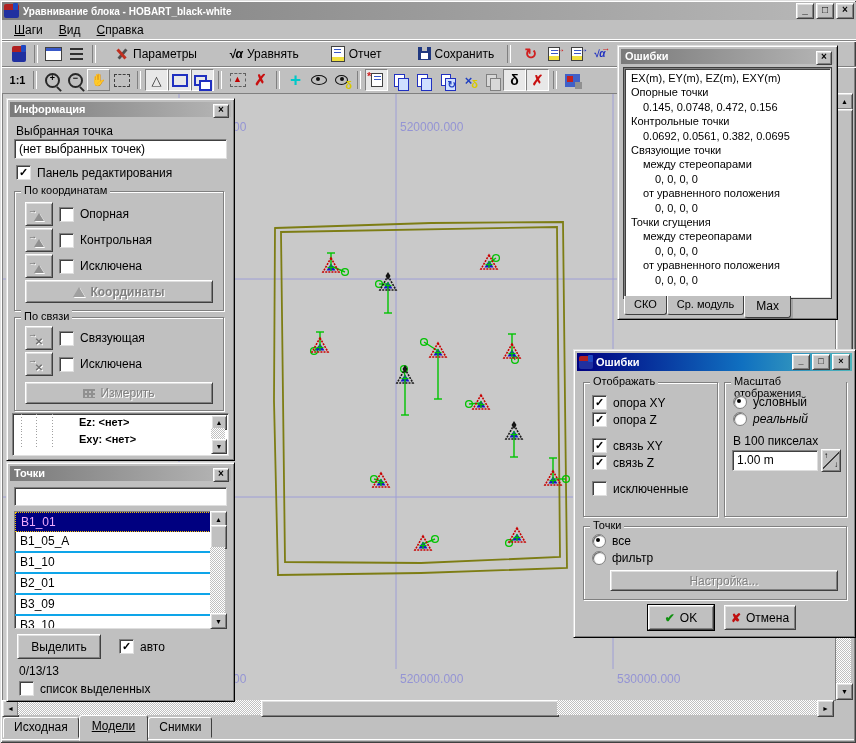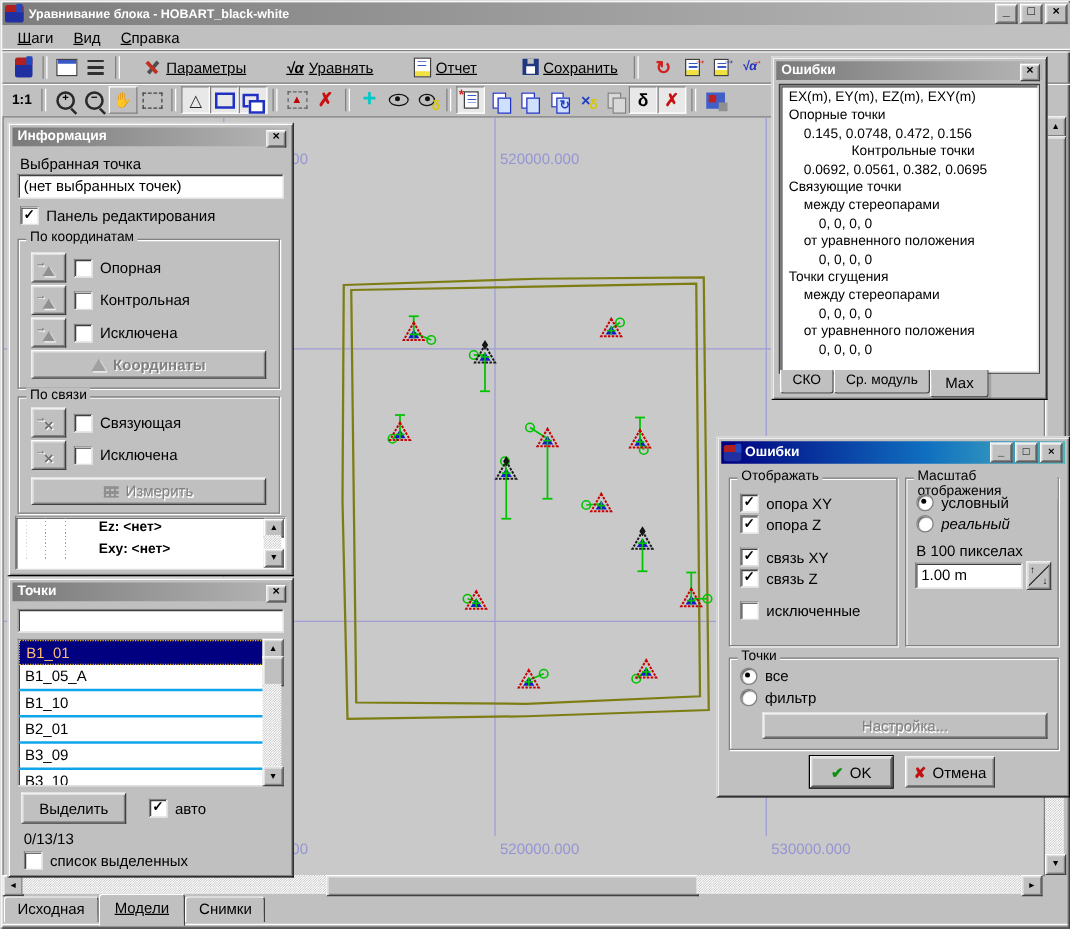--- a/index.html
+++ b/index.html
@@ -32,21 +32,21 @@
   .titlebar{position:absolute;left:2px;top:2px;width:852px;height:18px;background:linear-gradient(90deg,#7d7d7d,#b9b9b9);display:flex;align-items:center;padding-left:2px;}
   .titlebar .t{color:#fff;font-weight:bold;font-size:10px;margin-left:4px;flex:1;}
   .winbtn{width:16px;height:14px;margin-right:2px;font-size:10px;line-height:12px;text-align:center;font-weight:bold;}
   .appicon{width:15px;height:14px;position:relative;background:linear-gradient(180deg,#b02020 40%,#2030a0 40%);border-radius:2px;flex:none;}
   .appicon::after{content:"";position:absolute;left:9px;top:-1px;width:5px;height:7px;background:#2048c0;border-radius:1px;}
   .menubar{position:absolute;left:2px;top:20px;width:852px;height:19px;background:#c0c0c0;display:flex;align-items:center;padding-left:4px;border-bottom:1px solid #fff;}
   .menuitem{padding:1px 8px;}
   .tb1{position:absolute;left:2px;top:40px;width:852px;height:25px;border-top:1px solid #808080;box-shadow:inset 0 1px 0 #fff;display:flex;align-items:center;padding-left:5px;}
   .tb2{position:absolute;left:2px;top:66px;width:852px;height:26px;border-top:1px solid #808080;box-shadow:inset 0 1px 0 #fff;display:flex;align-items:center;padding-left:4px;}
   .tsep{width:2px;height:18px;margin:0 4px;border-left:1px solid #808080;border-right:1px solid #fff;flex:none;}
-  .tbtn{height:22px;display:flex;align-items:center;gap:4px;padding:0 5px;flex:none;font-size:12px;text-decoration:underline;}
+  .tbtn{height:22px;display:flex;align-items:center;gap:4px;padding:0 5px;flex:none;font-size:12px;}
   .ibtn{width:23px;height:22px;display:flex;align-items:center;justify-content:center;flex:none;position:relative;}
   .ibtn.pressed{border:1px solid;border-color:#808080 #fff #fff #808080;background:#e8e8e8;width:21px;height:20px;}
   .ibtn.raisedb{border:1px solid;border-color:#fff #808080 #808080 #fff;width:21px;height:20px;}
   
   .i-doc{width:12px;height:14px;background:#fff;border:1px solid #404040;position:relative;box-shadow:inset 0 -4px 0 #f0e040;}
   .i-doc::after{content:"";position:absolute;left:2px;top:2px;width:7px;height:6px;background:repeating-linear-gradient(180deg,#3858c8 0 1px,transparent 1px 3px);}
   .i-floppy{width:13px;height:13px;background:#203880;position:relative;}
   .i-floppy::after{content:"";position:absolute;left:3px;top:6px;width:7px;height:6px;background:#fff;}
   .i-floppy::before{content:"";position:absolute;left:4px;top:0;width:5px;height:4px;background:#c0c0c0;}
   .i-tool{width:14px;height:14px;position:relative;}
@@ -77,21 +77,21 @@
   .map{position:absolute;left:2px;top:93px;width:832px;height:606px;background:#c9c9c9;border:1px solid #808080;}
   
   .treebox{position:absolute;background:#fff;border:1px solid;border-color:#808080 #dfdfdf #dfdfdf #808080;box-shadow:inset 1px 1px 0 #404040;font-size:11px;}
   .treeitem{padding-left:66px;height:17px;line-height:17px;color:#000;position:relative;font-weight:bold;}
   .treeitem::before{content:"";position:absolute;left:8px;top:0;bottom:0;width:44px;
       background:repeating-linear-gradient(180deg,#a0a0a0 0 1px,transparent 1px 3px);
       -webkit-mask:linear-gradient(90deg,#000 0 1px,transparent 1px 15px,#000 15px 16px,transparent 16px 31px,#000 31px 32px,transparent 32px);
       mask:linear-gradient(90deg,#000 0 1px,transparent 1px 15px,#000 15px 16px,transparent 16px 31px,#000 31px 32px,transparent 32px);}
   .list{position:absolute;background:#fff;border:1px solid;border-color:#808080 #dfdfdf #dfdfdf #808080;box-shadow:inset 1px 1px 0 #404040;overflow:hidden;}
   .listitem{height:19px;line-height:18px;padding-left:5px;border-bottom:2px solid #0ea5e9;font-size:12px;}
-  .listitem.sel{background:#000080;color:#fdba74;border:1px dotted #f0c000;height:18px;}
+  .listitem.sel{background:#000080;color:#f0abfc;border:1px dotted #f0c000;height:18px;}
   .errlines{position:absolute;background:#fff;border:1px solid;border-color:#808080 #dfdfdf #dfdfdf #808080;box-shadow:inset 1px 1px 0 #404040,0 0 0 1px #404040;font-size:11px;overflow:hidden;}
   .errline{line-height:14.4px;white-space:nowrap;}
   .tabs{position:absolute;display:flex;align-items:flex-start;}
   .tab{background:#c0c0c0;border:1px solid;border-color:#dfdfdf #404040 #404040 #fff;border-top:none;border-radius:0 0 3px 3px;
        padding:2px 9px 3px;font-size:11px;height:13px;}
   .tab.active{padding:3px 11px 5px;font-size:12px;position:relative;top:0;z-index:2;box-shadow:2px 2px 0 rgba(0,0,0,.15);}
   .toptab{background:#c0c0c0;border:1px solid;border-color:#fff #404040 transparent #fff;border-radius:3px 3px 0 0;padding:2px 10px 2px;font-size:12px;height:15px;}
   .toptab.active{padding:3px 12px;position:relative;z-index:2;margin-top:-2px;height:18px;text-decoration:underline;}
   
   .dialog{position:absolute;background:#c0c0c0;border:1px solid;border-color:#dfdfdf #000 #000 #dfdfdf;box-shadow:inset 1px 1px 0 #fff,inset -1px -1px 0 #808080;z-index:10;}
@@ -517,21 +517,21 @@
     </div>
   </div>
 
   <div class="panel" style="left:617px;top:45px;width:219px;height:273px;z-index:5;">
     <div class="ptitle"><span>Ошибки</span>
       <span class="xbtn raised">×</span></div>
     <div class="errlines" style="left:6px;top:22px;width:201px;height:226px;padding:2px 0 0 4px;" id="err-lines">
         <div class="errline" style="padding-left: 2px;">EX(m), EY(m), EZ(m), EXY(m)</div>
         <div class="errline" style="padding-left: 2px;">Опорные точки</div>
         <div class="errline" style="padding-left: 14px;">0.145, 0.0748, 0.472, 0.156</div>
-        <div class="errline" style="padding-left: 2px; text-align: center;">Контрольные точки</div>
+        <div class="errline" style="padding-left: 2px;">Контрольные точки</div>
         <div class="errline" style="padding-left: 14px;">0.0692, 0.0561, 0.382, 0.0695</div>
         <div class="errline" style="padding-left: 2px;">Связующие точки</div>
         <div class="errline" style="padding-left: 14px;">между стереопарами</div>
         <div class="errline" style="padding-left: 26px;">0, 0, 0, 0</div>
         <div class="errline" style="padding-left: 14px;">от уравненного положения</div>
         <div class="errline" style="padding-left: 26px;">0, 0, 0, 0</div>
         <div class="errline" style="padding-left: 2px;">Точки сгущения</div>
         <div class="errline" style="padding-left: 14px;">между стереопарами</div>
         <div class="errline" style="padding-left: 26px;">0, 0, 0, 0</div>
         <div class="errline" style="padding-left: 14px;">от уравненного положения</div>

